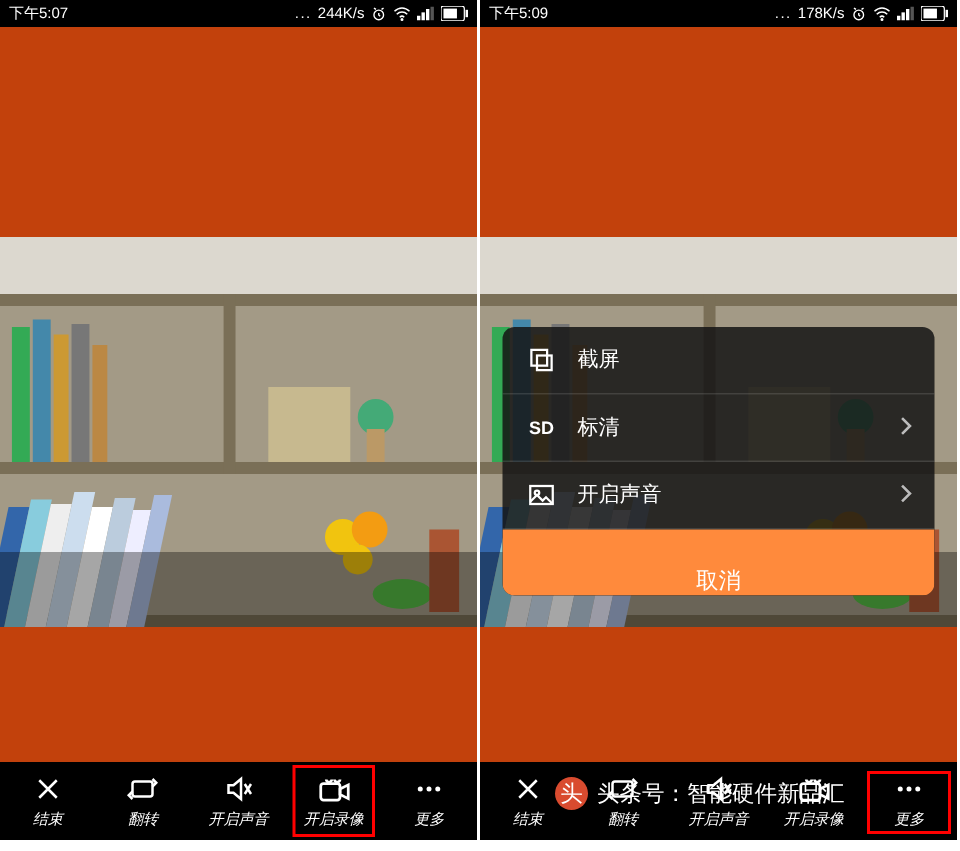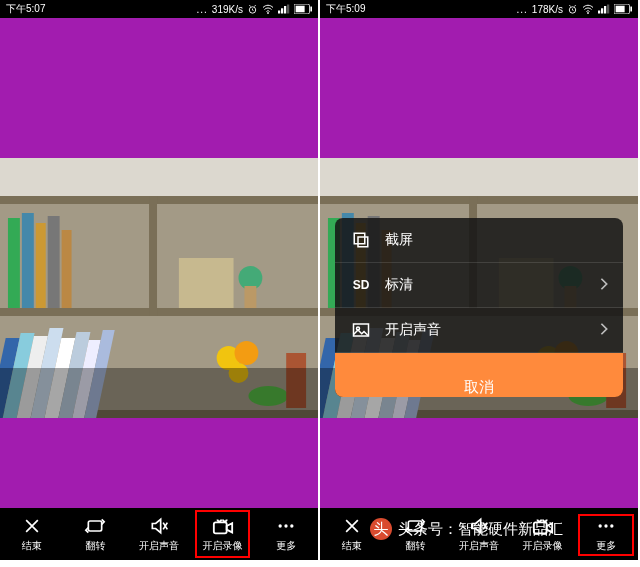--- a/index.html
+++ b/index.html
@@ -6,26 +6,26 @@
   .canvas{position:relative;width:640px;height:555px;background:#fff;}
   .phone{position:absolute;top:0;height:560px;background:#6b6b6b;}
   .phone.left{left:0;width:318px;}
   .phone.right{left:320px;width:318px;}
   
   .status{height:18px;background:#000;color:#fff;display:flex;align-items:center;justify-content:space-between;font-size:10px;padding:0 6px;}
   .status .r{display:flex;align-items:center;gap:4px;}
   .status .dots{letter-spacing:1px;}
   .status svg{display:block;}
   
-  .video-area{position:absolute;left:0;right:0;top:18px;bottom:52px;background:#a21caf;}
+  .video-area{position:absolute;left:0;right:0;top:18px;bottom:52px;background:#c2410c;}
   .feed{position:absolute;left:0;right:0;top:140px;height:260px;overflow:hidden;}
   .shelf-svg{width:100%;height:100%;display:block;}
   
   .toolbar{position:absolute;left:0;right:0;bottom:0;height:52px;background:#000;display:flex;}
-  .tbtn{flex:1;color:#fff;display:flex;flex-direction:column;align-items:center;justify-content:center;gap:2px;font-size:10px;position:relative;}
+  .tbtn{flex:1;color:#fff;display:flex;flex-direction:column;align-items:center;justify-content:center;gap:2px;font-size:10px;position:relative;font-style:italic;}
   .tbtn .ic{height:22px;display:flex;align-items:center;justify-content:center;}
   .tbtn.highlight::after{content:"";position:absolute;inset:2px 4px;border:2px solid #f00;pointer-events:none;}
   .tbtn.wide.highlight::after{inset:6px 4px 4px 4px;}
   
   .sheet{position:absolute;left:15px;right:15px;top:200px;background:rgba(20,20,20,0.85);border-radius:8px;overflow:hidden;}
   .row{display:flex;align-items:center;height:44px;padding:0 14px;color:#fff;font-size:14px;border-bottom:1px solid rgba(255,255,255,0.12);}
   .row:last-of-type{border-bottom:none;}
   .row .ricon{width:24px;display:flex;align-items:center;justify-content:center;margin-right:12px;font-size:12px;color:#fff;}
   .row .chev{margin-left:auto;color:#999;}
   .cancel{height:44px;background:#ff8a3c;color:#fff;display:flex;align-items:flex-end;justify-content:center;font-size:15px;}
@@ -36,21 +36,21 @@
 </head>
 <body>
 
 <div class="canvas">
 
   <div class="phone left">
     <div class="status">
       <span>下午5:07</span>
       <span class="r">
         <span class="dots">...</span>
-        <span>319K/s</span>
+        <span>244K/s</span>
         <svg width="11" height="11" viewBox="0 0 24 24" fill="none" stroke="#fff" stroke-width="2">
             <circle cx="12" cy="13" r="7"></circle>
             <path d="M12 10v3l2 2M5 3l3 2M19 3l-3 2"></path>
           </svg>
         <svg width="12" height="10" viewBox="0 0 24 18" fill="none" stroke="#fff" stroke-width="2">
             <path d="M2 6c6-6 14-6 20 0M5 10c4-4 10-4 14 0M9 14c2-2 4-2 6 0"></path>
             <circle cx="12" cy="17" r="1" fill="#fff"></circle>
           </svg>
         <svg width="12" height="10" viewBox="0 0 16 12">
             <rect x="0" y="8" width="3" height="4" fill="#fff"></rect>

